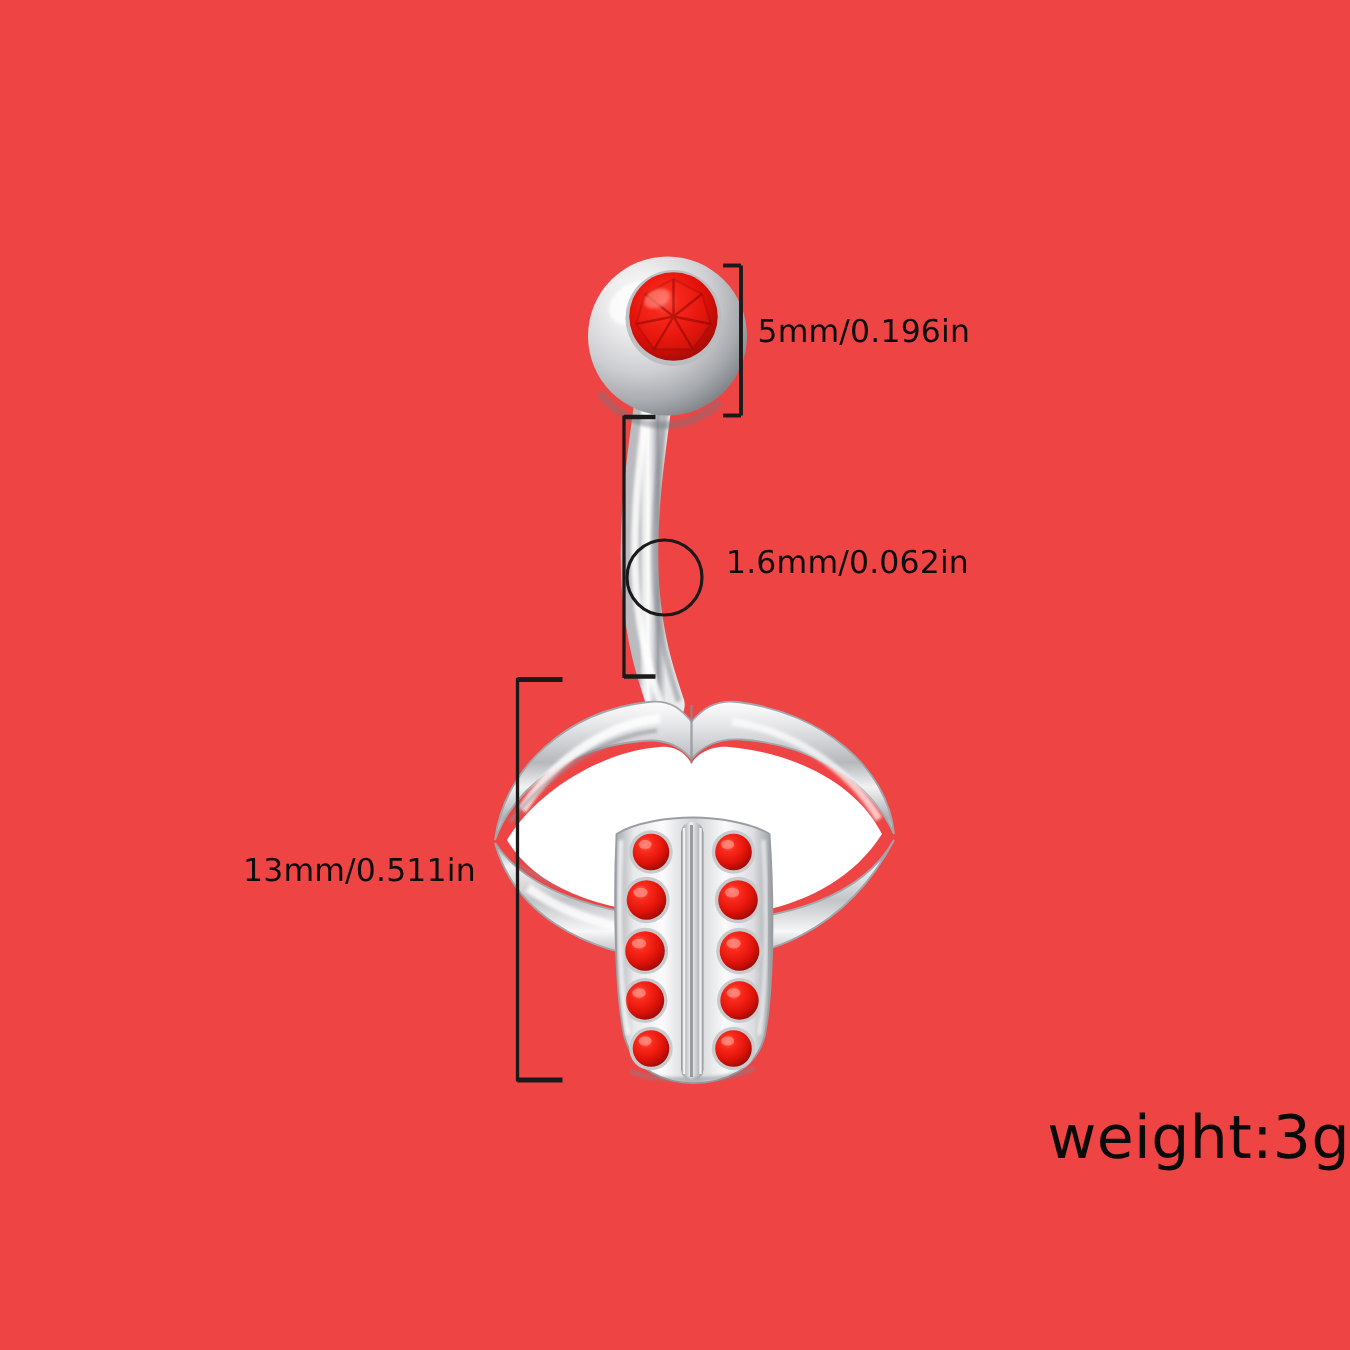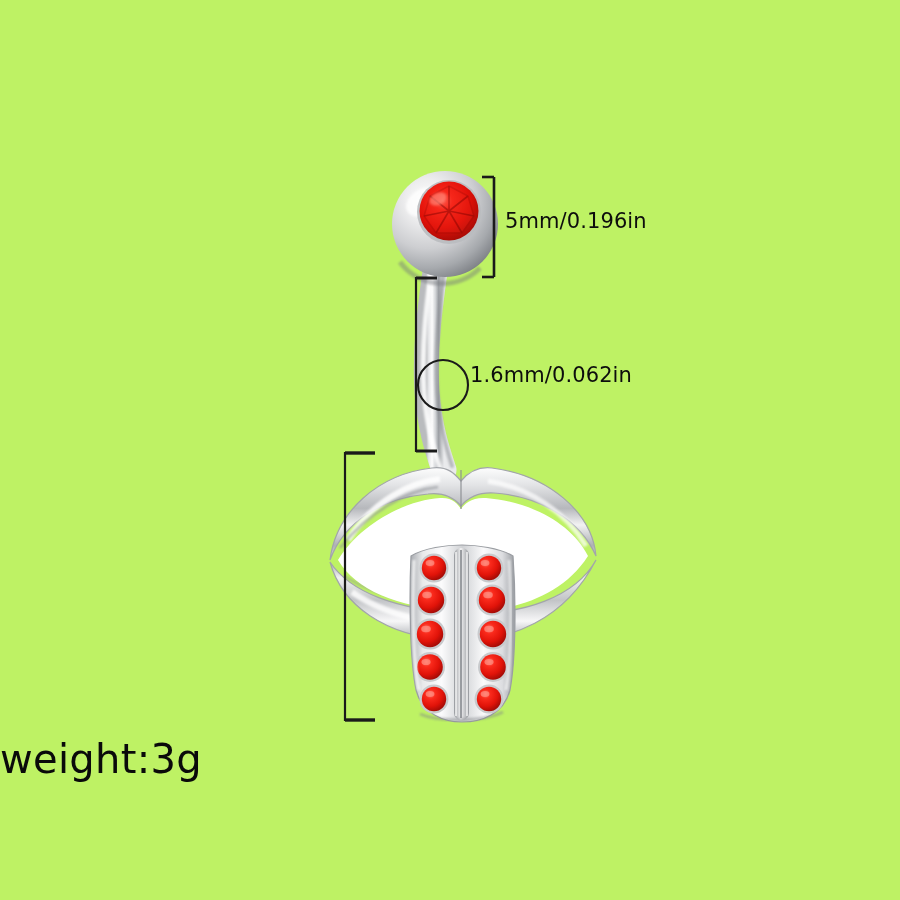--- a/index.html
+++ b/index.html
@@ -8,45 +8,45 @@
     background: #ffffff;
   }
   body {
     font-family: "DejaVu Sans", "Liberation Sans", sans-serif;
   }
 
   #stage {
     position: relative;
     width: 900px;
     height: 900px;
-    background: #bef264;
+    background: #ef4444;
     overflow: hidden;
   }
 
   
   .dim-label {
     position: absolute;
     color: #0d0d0d;
     font-size: 21px;
     font-weight: 500;
     letter-spacing: 0.1px;
     white-space: nowrap;
     font-family: "DejaVu Sans", "Liberation Sans", sans-serif;
   }
   #label-5mm   { left: 505px; top: 209px; }
   #label-10mm  { left: 287px; top: 363px; }
-  #label-16mm  { left: 470px; top: 363px; text-align: center; }
+  #label-16mm  { left: 484px; top: 363px; text-align: center; }
   #label-13mm  { left: 162px; top: 568px; }
 
   #weight-text {
     position: absolute;
     left: 0;
     right: 0;
     top: 736px;
-    text-align: left;
+    text-align: right;
     color: #0a0a0a;
     font-size: 40px;
     font-weight: 400;
     letter-spacing: 0.3px;
     font-family: "DejaVu Sans", "Liberation Sans", sans-serif;
   }
 
   
   #artwork, #callouts {
     position: absolute;
@@ -295,16 +295,17 @@
         <line x1="345" y1="720" x2="375" y2="720" stroke-width="3.4"></line>
       </g>
     </g>
   </svg>
 
   <div class="dim-label" id="label-5mm">5mm/0.196in</div>
 
 
   <div class="dim-label" id="label-16mm">1.6mm/0.062in</div>
 
+  <div class="dim-label" id="label-13mm">13mm/0.511in</div>
 
   <div id="weight-text">weight:3g</div>
 
 </div>
 
 </body></html>

